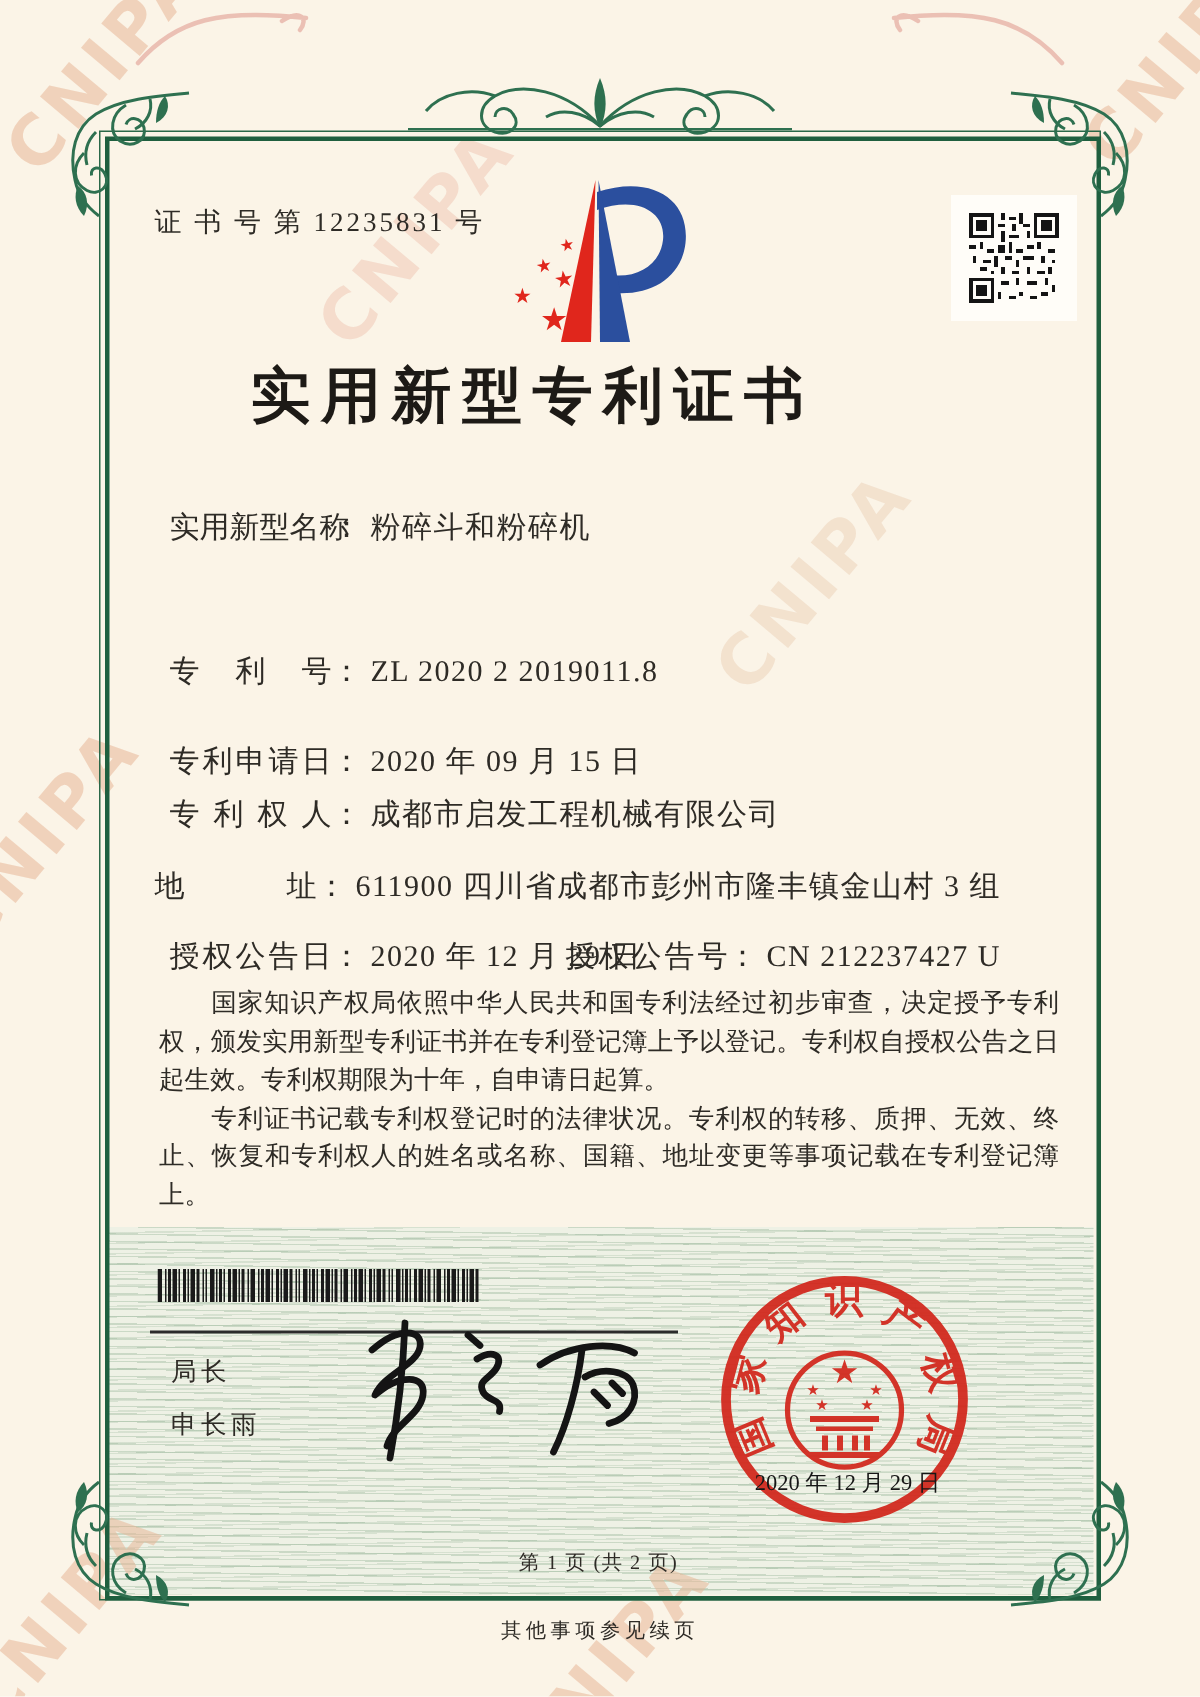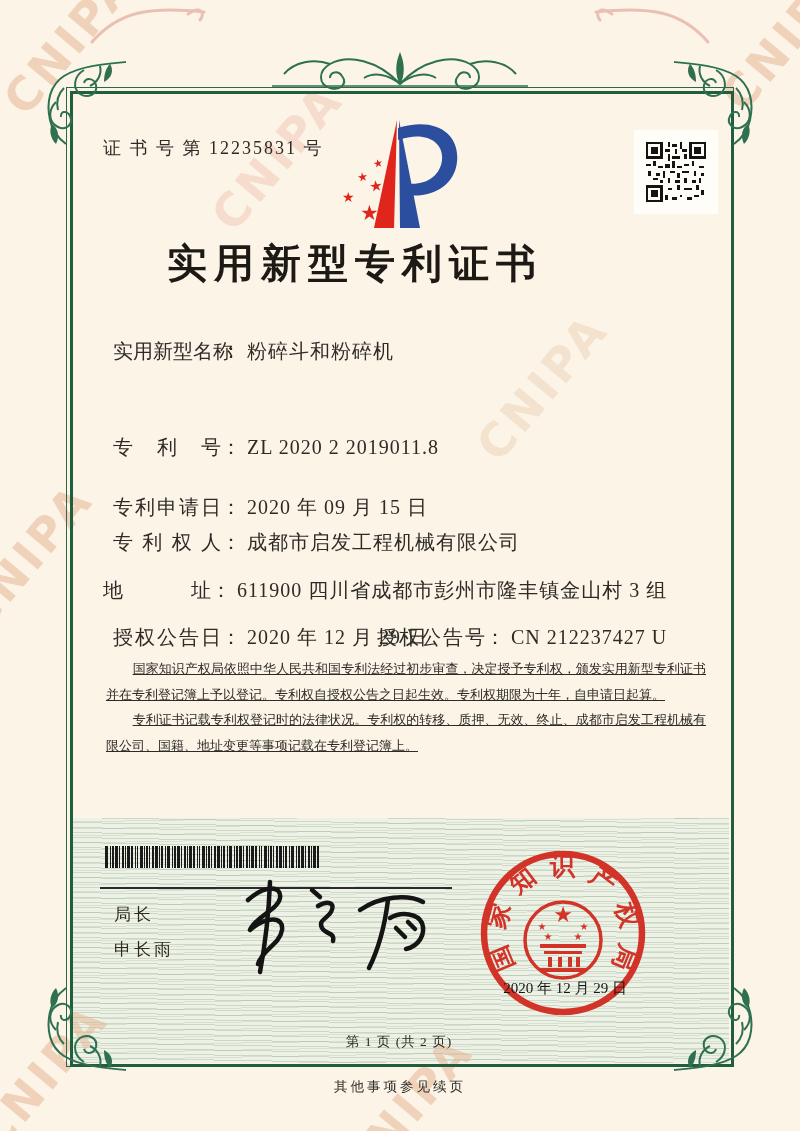--- a/index.html
+++ b/index.html
@@ -38,21 +38,21 @@
     position:absolute; left:0; top:236px; width:710px; text-align:center;
     font-size:40px; font-weight:bold; letter-spacing:7px; color:#1d1a16; z-index:5;
   }
   
   .field{position:absolute; font-size:20px; z-index:5; white-space:nowrap;}
   .flabel{display:inline-block; width:108px; text-align:justify; text-align-last:justify; vertical-align:top;}
   .colon{display:inline-block; margin-right:6px;}
   .fvalue{letter-spacing:1px;}
   
   .paras{position:absolute; left:106px; top:656px; width:600px; z-index:5;}
-  .paras p{margin:0; font-size:13px; line-height:25.5px; text-align:justify; text-indent:2.05em;text-decoration:underline;}
+  .paras p{margin:0; font-size:17px; line-height:25.5px; text-align:justify; text-indent:2.05em;}
   
   .band{
     position:absolute; left:71px; top:818px; width:658px; height:245px; z-index:0;
     background-color:#eef1e5;
     background-image:
       repeating-linear-gradient(1deg,  rgba(120,160,125,0.30) 0 1px, transparent 1px 5px),
       repeating-linear-gradient(359deg, rgba(120,160,125,0.20) 0 1px, transparent 1px 7px);
   }
   
   .barcode{position:absolute; left:105px; top:846px; z-index:5;}
@@ -244,21 +244,21 @@
   </div>
   <div class="field" style="left:113px; top:624px;">
     <span class="flabel">授权公告日</span><span class="colon">：</span><span class="fvalue">2020 年 12 月 29 日</span>
   </div>
   <div class="field" style="left:377px; top:624px;">
     <span class="flabel">授权公告号</span><span class="colon">：</span><span class="fvalue">CN 212237427 U</span>
   </div>
 
   <div class="paras">
     <p>国家知识产权局依照中华人民共和国专利法经过初步审查，决定授予专利权，颁发实用新型专利证书并在专利登记簿上予以登记。专利权自授权公告之日起生效。专利权期限为十年，自申请日起算。</p>
-    <p>专利证书记载专利权登记时的法律状况。专利权的转移、质押、无效、终止、成都市启发工程机械有限公司、国籍、地址变更等事项记载在专利登记簿上。</p>
+    <p>专利证书记载专利权登记时的法律状况。专利权的转移、质押、无效、终止、恢复和专利权人的姓名或名称、国籍、地址变更等事项记载在专利登记簿上。</p>
   </div>
 
   <svg class="barcode" width="215" height="22">
     <line x1="0" y1="11" x2="215" y2="11" stroke="#1a1a1a" stroke-width="22" stroke-dasharray="3 2 1 1 2 1 3 1 1 2 2 1 1 1 3 1 2 2 1 1 1 2 3 1 1 1 2 1 1 2 2 1 3 1 1 1 2 2 1 1"></line>
   </svg>
 
   <div class="divider"></div>
 
   <div class="director-title">局长</div>
   <div class="director-name">申长雨</div>

